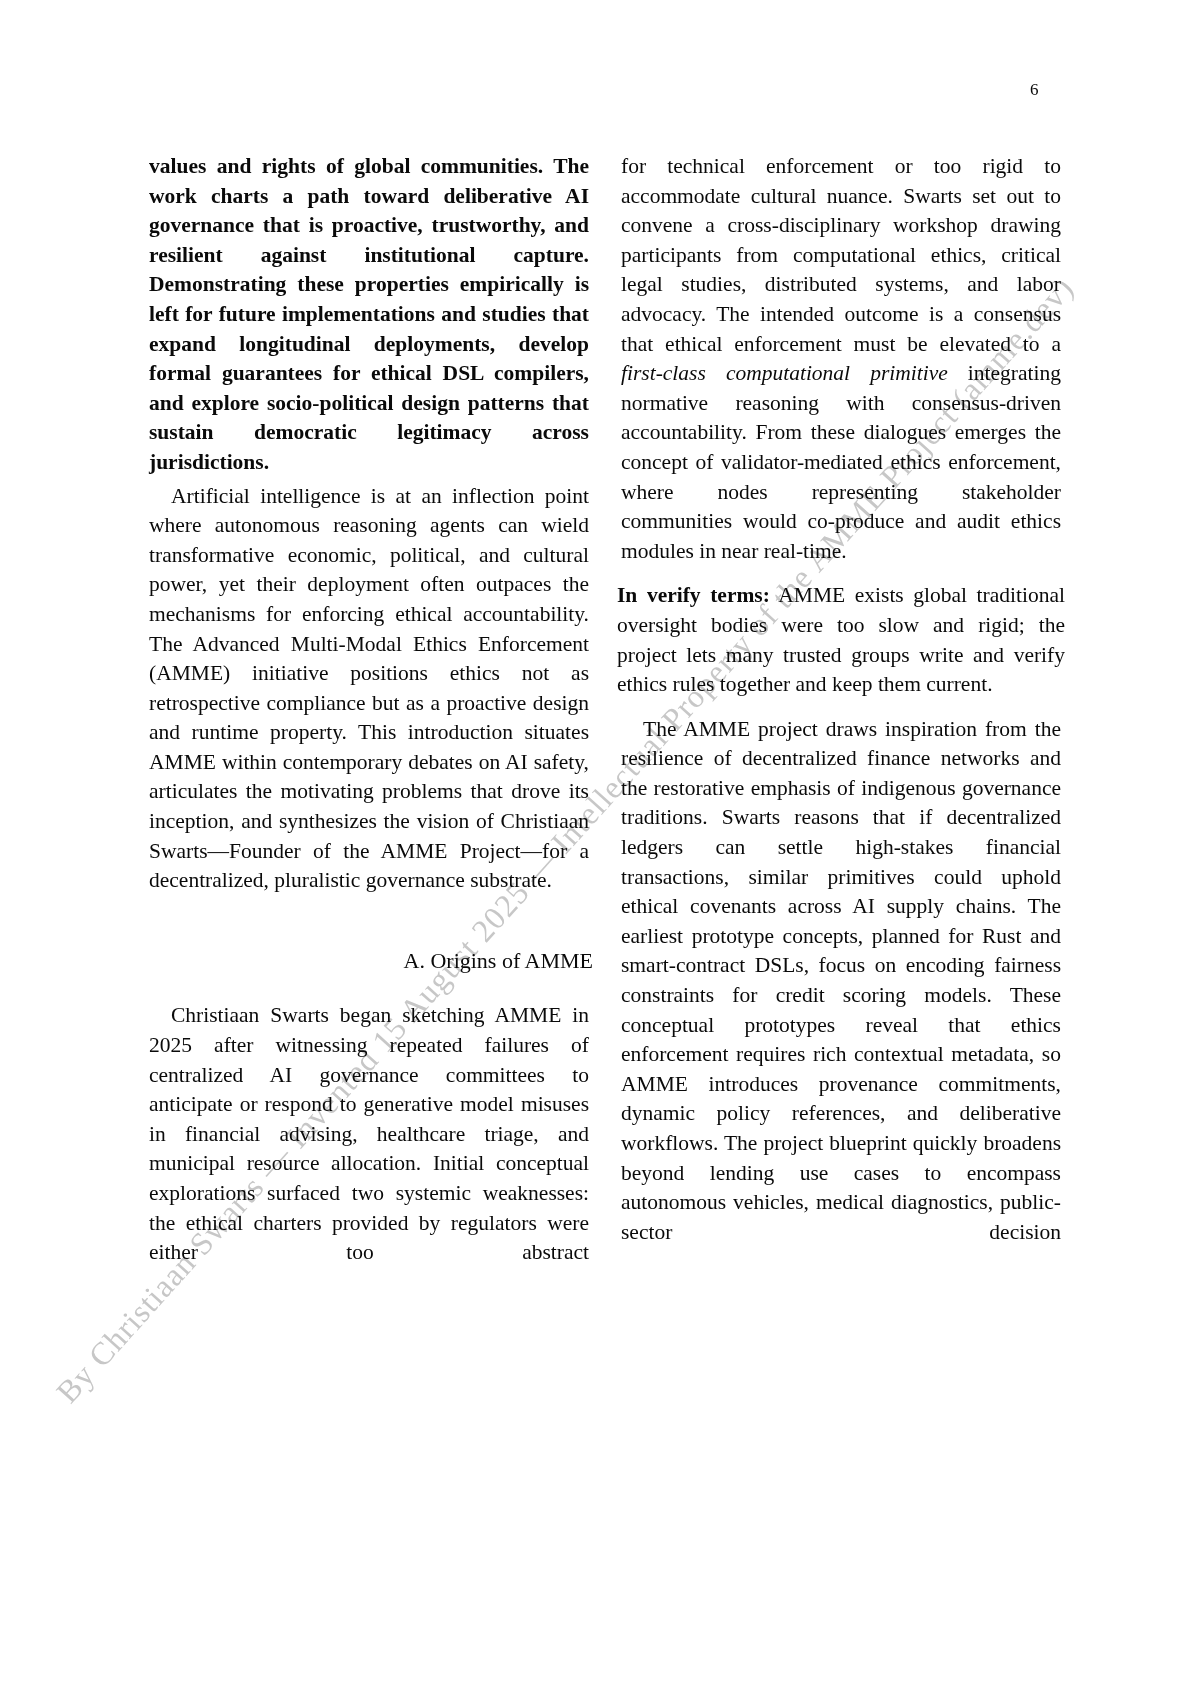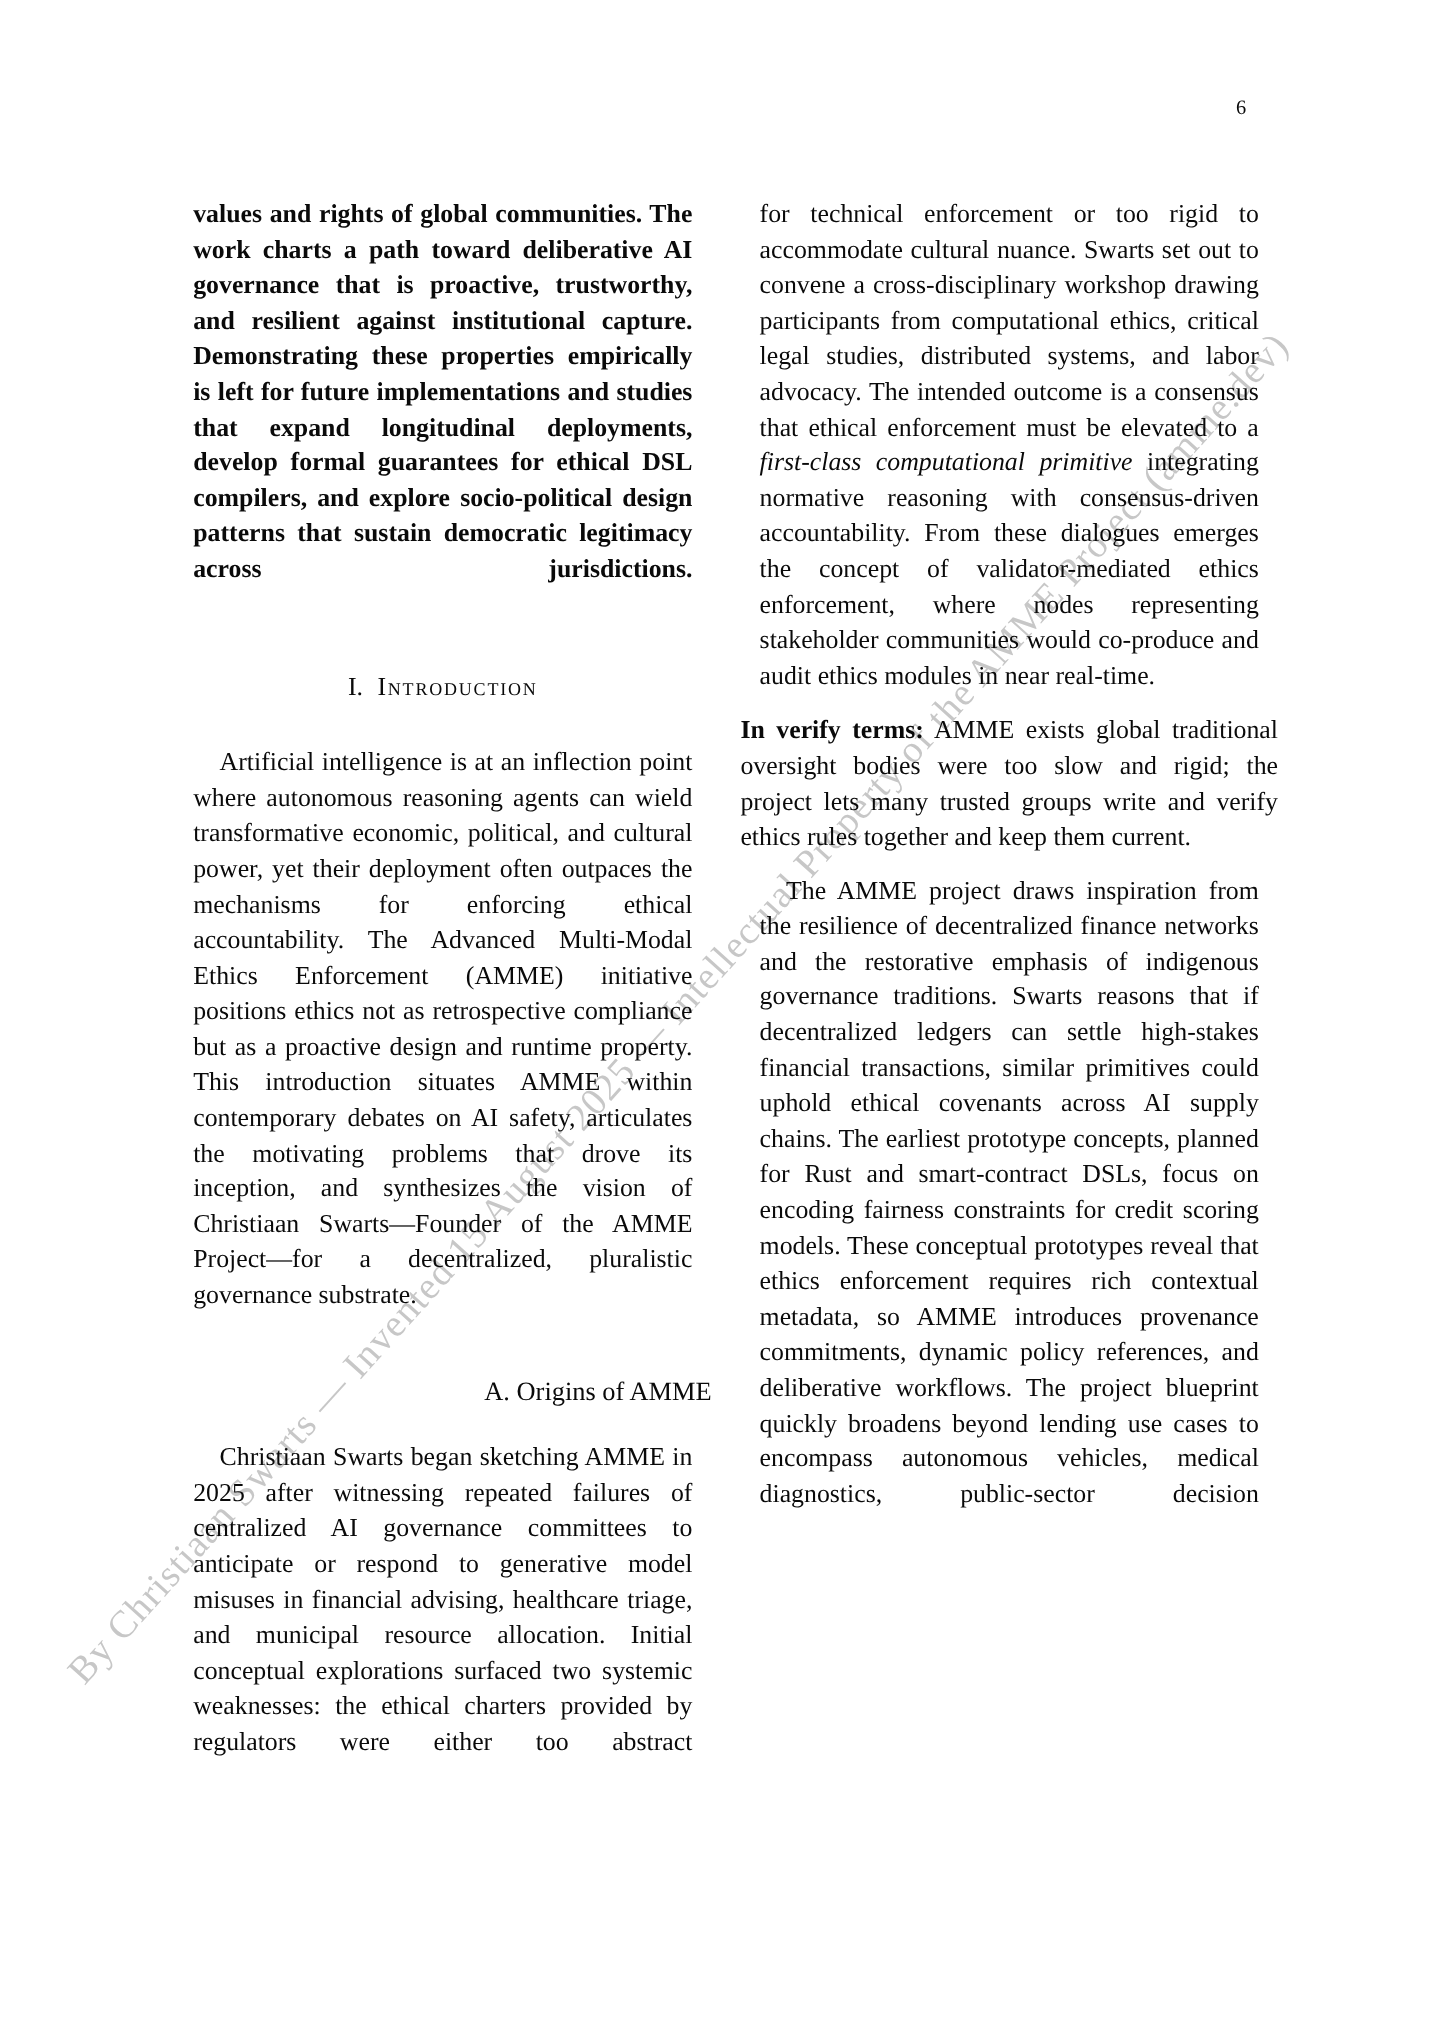--- a/index.html
+++ b/index.html
@@ -42,21 +42,21 @@
     width: 920px;
     display: grid;
     grid-template-columns: 448px 448px;
     column-gap: 24px;
     z-index: 1;
   }
   .col {
     width: 448px;
   }
   p {
-    margin: 16px;
+    margin: 4px;
     font-size: 21.5px;
     line-height: 29.6px;
     text-align: justify;
   }
   p.indent { text-indent: 22px; }
   p.cont { text-align-last: justify; }
   .bold-para { font-weight: bold; }
   .section-heading {
     margin: 68px 0 34px 0;
     font-size: 21.5px;
@@ -90,21 +90,20 @@
     <span>By Christiaan Swarts — Invented 15 August 2025 — Intellectual Property of the AMME Project (amme.dev)</span>
   </div>
 
   <div class="page-number">6</div>
 
   <div class="columns">
 
     <div class="col">
       <p class="bold-para cont">values and rights of global communities. The work charts a path toward deliberative AI governance that is proactive, trustworthy, and resilient against institutional capture. Demonstrating these properties empirically is left for future implementations and studies that expand longitudinal deployments, develop formal guarantees for ethical DSL compilers, and explore socio-political design patterns that sustain democratic legitimacy across jurisdictions.</p>
 
-      <h2 class="section-heading"><span class="sc-num">I.</span><span class="sc">Introduction</span></h2>
 
       <p class="indent">Artificial intelligence is at an inflection point where autonomous reasoning agents can wield transformative economic, political, and cultural power, yet their deployment often outpaces the mechanisms for enforcing ethical accountability. The Advanced Multi-Modal Ethics Enforcement (AMME) initiative positions ethics not as retrospective compliance but as a proactive design and runtime property. This introduction situates AMME within contemporary debates on AI safety, articulates the motivating problems that drove its inception, and synthesizes the vision of Christiaan Swarts—Founder of the AMME Project—for a decentralized, pluralistic governance substrate.</p>
 
       <h3 class="subsection-heading">A. Origins of AMME</h3>
 
       <p class="indent cont">Christiaan Swarts began sketching AMME in 2025 after witnessing repeated failures of centralized AI governance committees to anticipate or respond to generative model misuses in financial advising, healthcare triage, and municipal resource allocation. Initial conceptual explorations surfaced two systemic weaknesses: the ethical charters provided by regulators were either too abstract</p>
     </div>
 
     <div class="col">
       <p><span>for technical enforcement or too rigid to accommodate cultural nuance. Swarts set out to convene a cross-disciplinary workshop drawing participants from computational ethics, critical legal studies, distributed systems, and labor advocacy. The intended outcome is a consensus that ethical enforcement must be elevated to a </span><em>first-class computational primitive</em><span> integrating normative reasoning with consensus-driven accountability. From these dialogues emerges the concept of validator-mediated ethics enforcement, where nodes representing stakeholder communities would co-produce and audit ethics modules in near real-time.</span></p>

